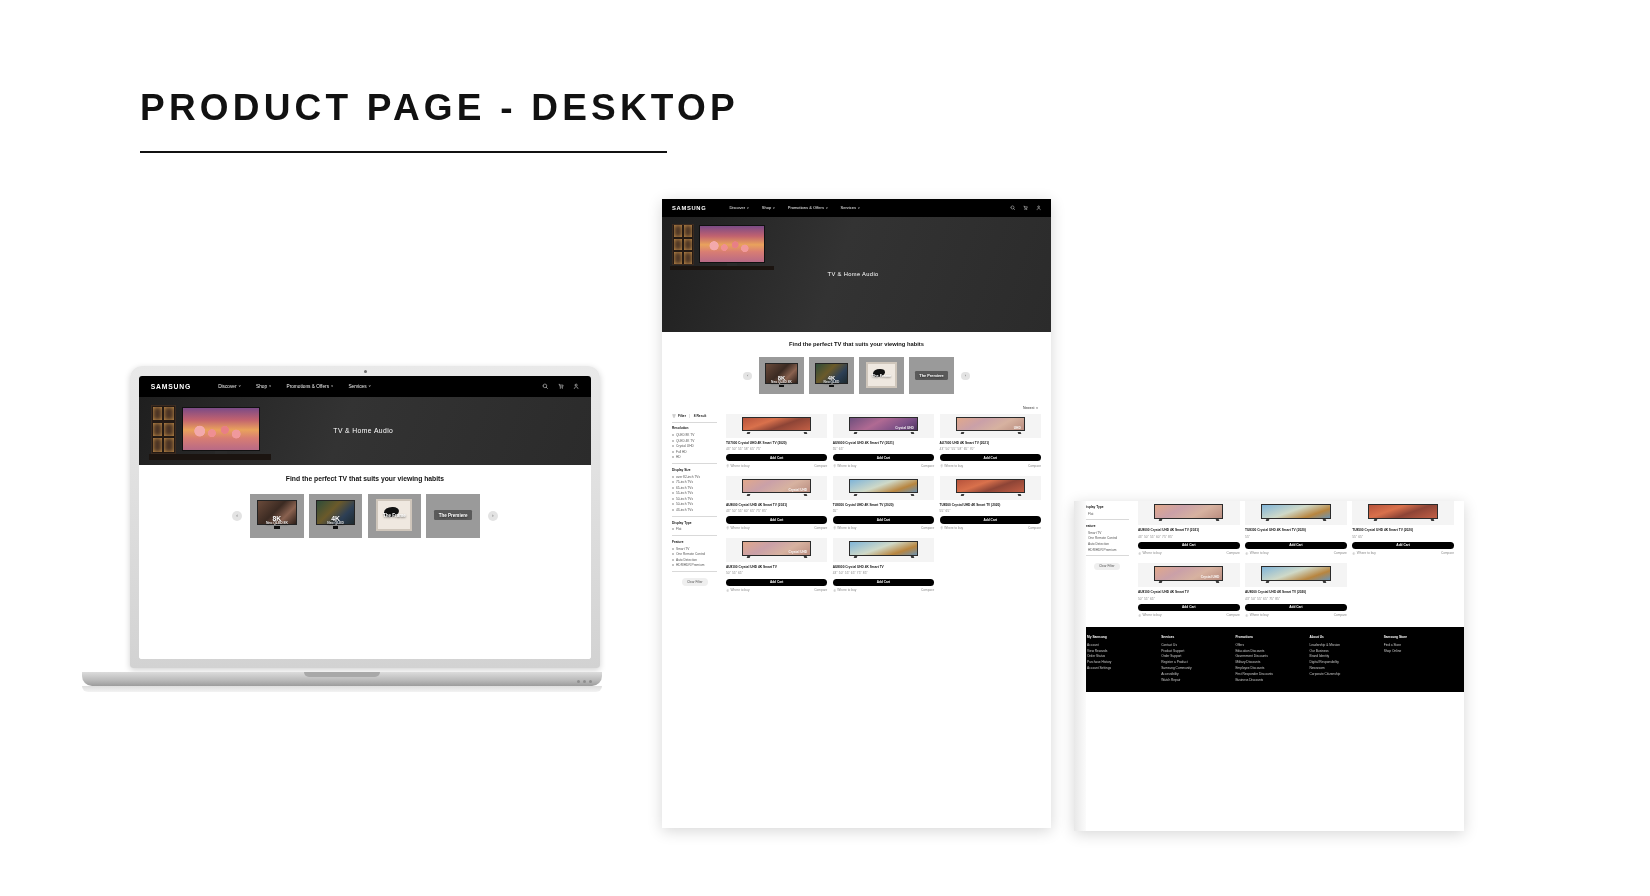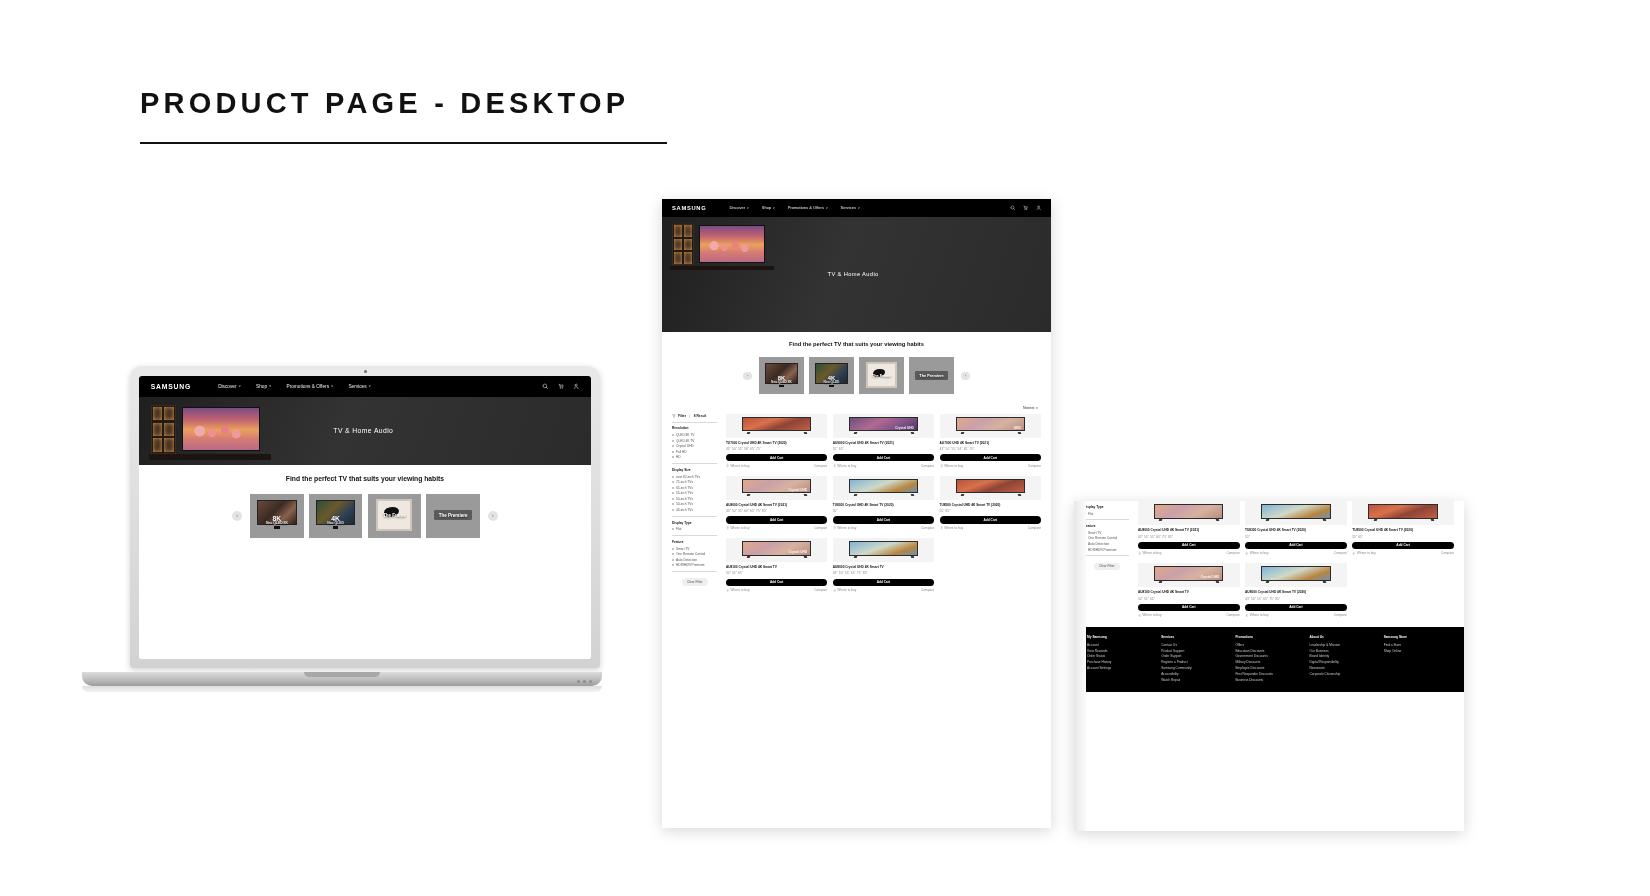--- a/index.html
+++ b/index.html
@@ -8,21 +8,21 @@
     width:1650px; height:896px;
     background:#ffffff;
     font-family:"Liberation Sans", sans-serif;
     overflow:hidden;
     position:relative;
   }
 
   
   #page-title-wrap { position:absolute; left:140px; top:88px; }
   #page-title {
-    font-size:29px; font-weight:700; letter-spacing:4.2px;
+    font-size:37px; font-weight:700; letter-spacing:4.2px;
     color:#111; line-height:1.1; white-space:nowrap;
   }
   #page-title-rule {
     margin-top:22px; width:527px; height:2px; background:#111;
   }
 
   
   #laptop { position:absolute; left:82px; top:366px; width:520px; height:320px; }
   #laptop-lid {
     position:absolute; left:48px; top:0; width:470px; height:302px;

